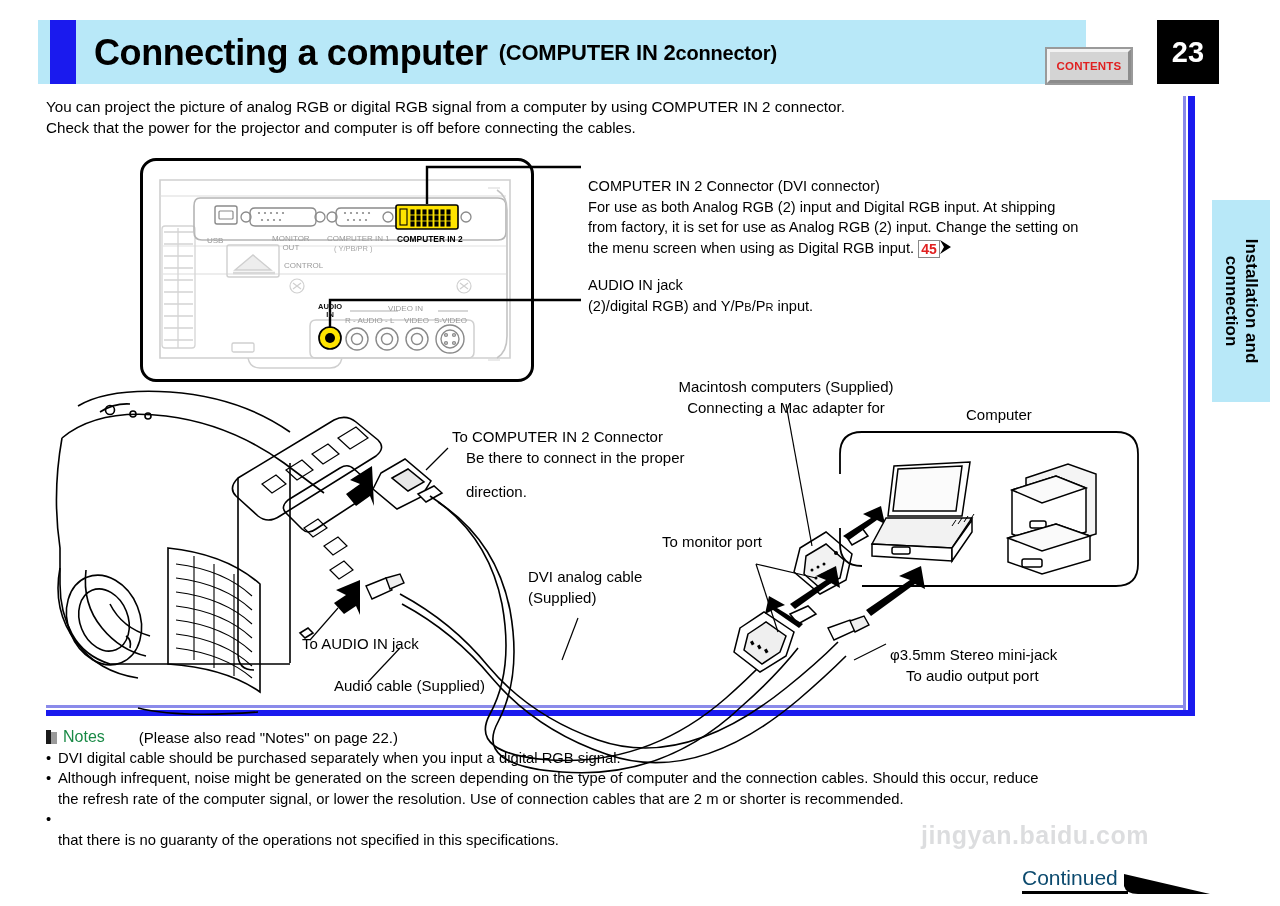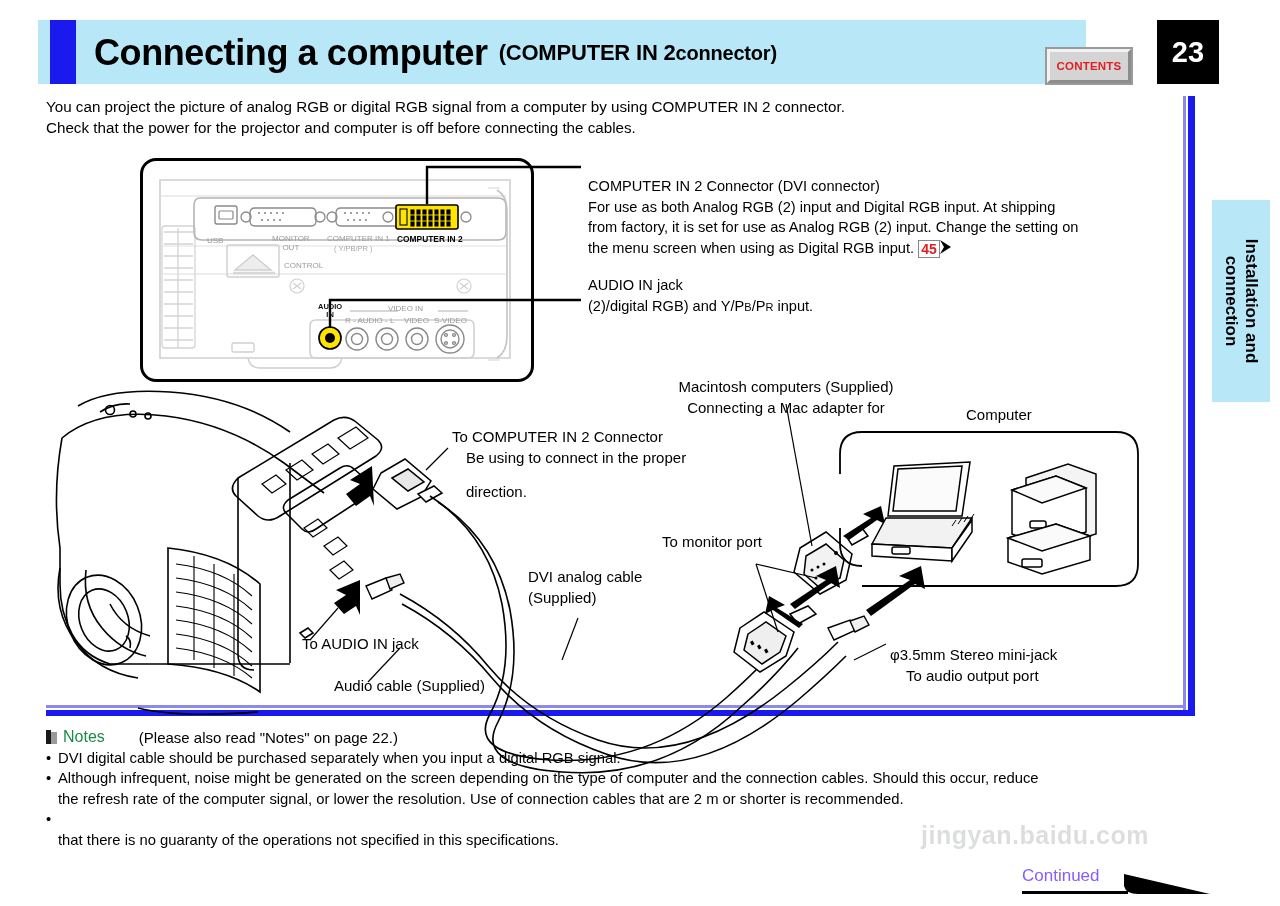--- a/index.html
+++ b/index.html
@@ -81,21 +81,21 @@
   .nm-a{left:0;top:0;width:5px;height:14px;background:#1a1a1a;}
   .nm-b{left:5px;top:2px;width:6px;height:12px;background:#9a9a9a;}
   .notes-word{color:#1a8a46;font-size:16px;}
   .notes-paren{margin-left:34px;font-size:15px;}
   .note-line{font-size:14.8px;line-height:20.4px;display:flex;}
   .note-bullet{width:12px;flex:none;}
   .note-ind{padding-left:12px;font-size:14.8px;line-height:20.4px;}
 
   
   .continued{position:absolute;left:1022px;top:858px;width:200px;height:36px;}
-  .continued .ctext{position:absolute;left:0;top:0;color:#8b5cf6;font-size:17px;}
+  .continued .ctext{position:absolute;left:0;top:0;color:#0c4a6e;font-size:21px;}
   .continued .cline{position:absolute;left:0;top:25px;width:106px;height:2.5px;background:#000;}
 
   
   .wm{position:absolute;left:905px;top:735px;width:320px;height:115px;opacity:.30;pointer-events:none;}
   .wm-t1{position:absolute;left:14px;top:8px;font-size:52px;font-weight:bold;color:#8f9296;letter-spacing:1px;}
   .wm-t2{position:absolute;left:16px;top:78px;font-size:25px;font-weight:bold;color:#8f9296;letter-spacing:.5px;}
 </style>
 </head>
 <body>
 
@@ -453,21 +453,21 @@
   <div style="position:absolute;left:397px;top:226px;font-size:8.4px;color:#000;font-weight:bold;">COMPUTER IN 2</div>
   <div style="position:absolute;left:318px;top:295px;font-size:7.5px;color:#111;font-weight:bold;line-height:8px;white-space:pre;text-align:center;">AUDIO
 IN</div>
   <div style="position:absolute;left:388px;top:296px;font-size:8px;color:#9a9a9a;">VIDEO IN</div>
   <div style="position:absolute;left:345px;top:308px;font-size:8px;color:#9a9a9a;">R - AUDIO - L</div>
   <div style="position:absolute;left:404px;top:308px;font-size:8px;color:#9a9a9a;">VIDEO</div>
   <div style="position:absolute;left:434px;top:308px;font-size:8px;color:#9a9a9a;">S-VIDEO</div>
 
   <div class="dlabel" style="left:452px;top:418px;">
     <div>To COMPUTER IN 2 Connector</div>
-    <div style="padding-left:14px;">Be using to connect in the proper</div>
+    <div style="padding-left:14px;">Be there to connect in the proper</div>
     <div style="padding-left:14px;margin-top:13px;">direction.</div>
   </div>
 
   <div class="dlabel" style="left:668px;top:368px;text-align:center;width:236px;">
     <div>Macintosh computers (Supplied)</div>
     <div>Connecting a Mac adapter for</div>
   </div>
 
   <div class="dlabel" style="left:966px;top:396px;">Computer</div>
 

